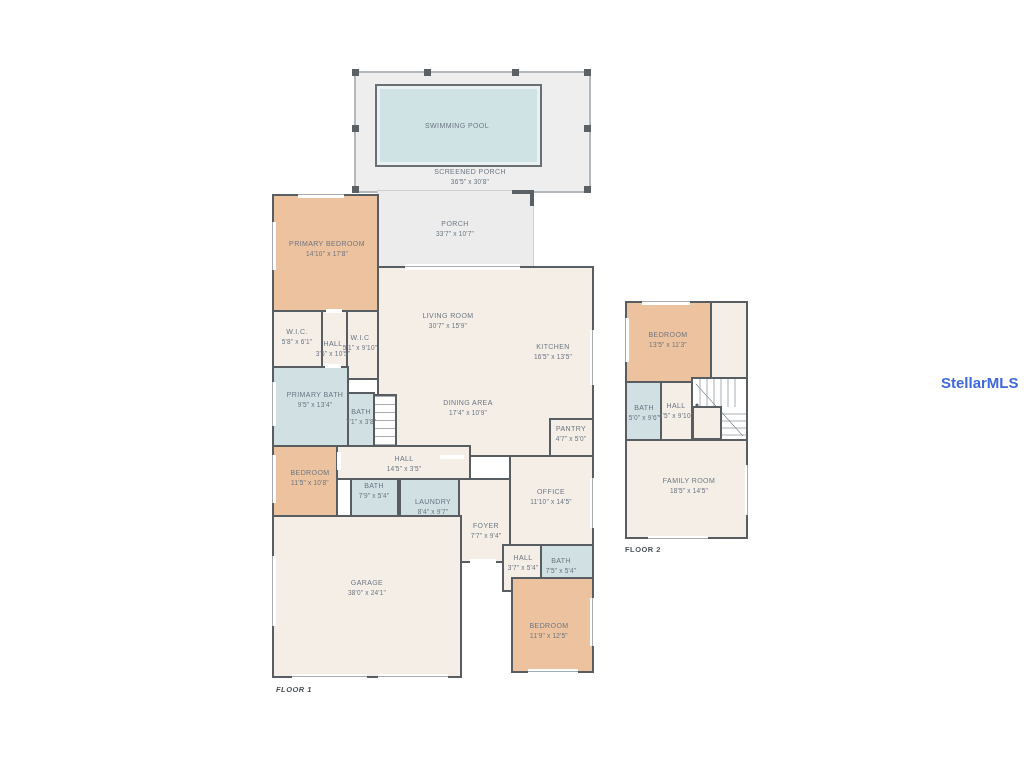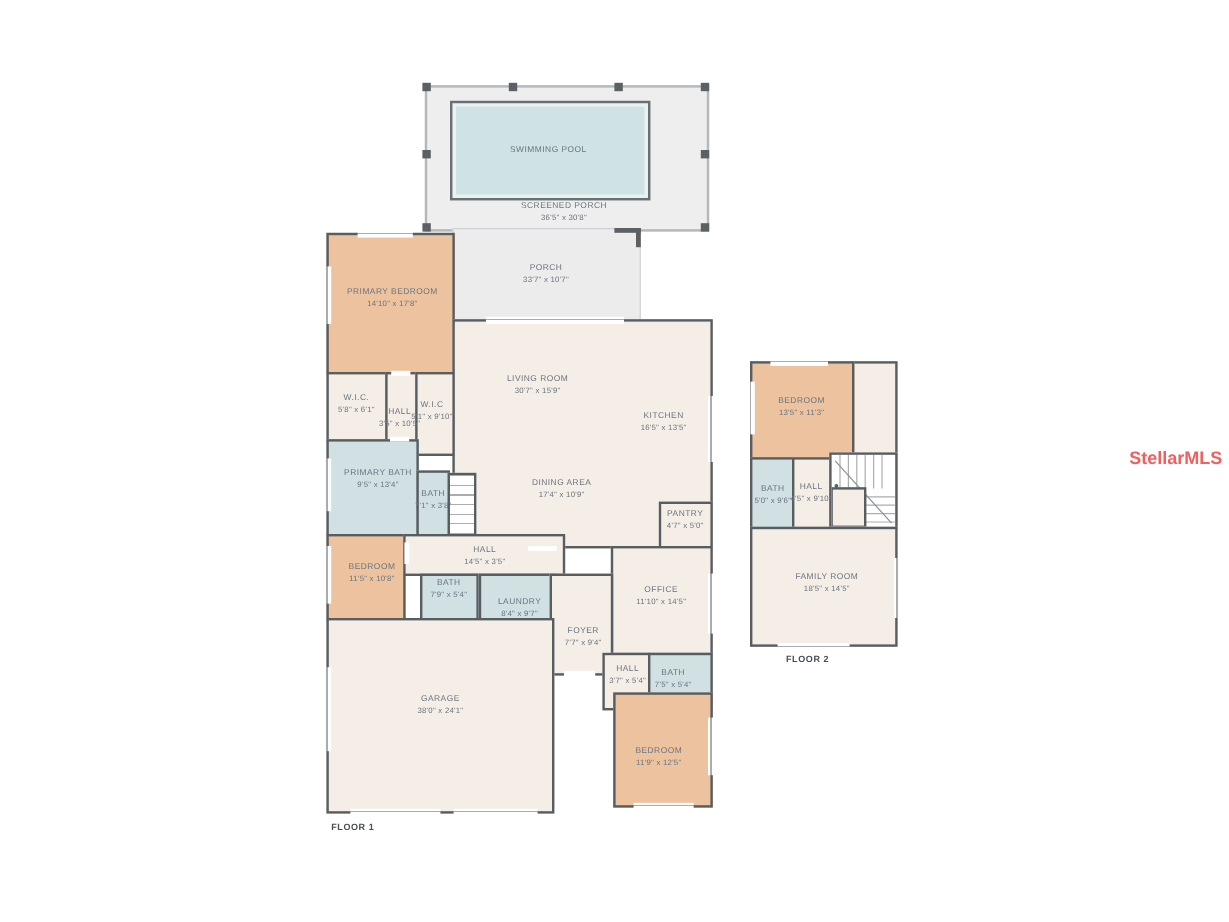--- a/index.html
+++ b/index.html
@@ -84,23 +84,23 @@
   #lbl-pantry{left:571px;top:434px;}     #lbl-bed2{left:310px;top:478px;}
   #lbl-hall2{left:404px;top:464px;}      #lbl-bath2{left:374px;top:491px;}
   #lbl-laundry{left:433px;top:507px;}    #lbl-office{left:551px;top:497px;}
   #lbl-foyer{left:486px;top:531px;}      #lbl-hall3{left:523px;top:563px;}
   #lbl-bath3{left:561px;top:566px;}      #lbl-garage{left:367px;top:588px;}
   #lbl-bed3{left:549px;top:631px;}
   #lbl-f2bed{left:668px;top:340px;}      #lbl-f2bath{left:644px;top:413px;}
   #lbl-f2hall{left:676px;top:411px;}     #lbl-f2family{left:689px;top:486px;}
 
   .caption{position:absolute;font-size:7.5px;font-weight:700;letter-spacing:.5px;color:#474e54;}
-  #cap-f1{left:276px;top:685px;} #cap-f2{left:625px;top:545px;margin-left:30px;}
-
-  #watermark{position:absolute;left:941px;top:374px;font-size:15px;color:#ef4444;opacity:.85;font-weight:600;}
+  #cap-f1{left:276px;top:685px;font-style:italic;} #cap-f2{left:625px;top:545px;}
+
+  #watermark{position:absolute;left:941px;top:374px;font-size:15px;color:#1d4ed8;opacity:.85;font-weight:600;}
   #disclaimer{position:absolute;left:0;top:735px;width:1024px;text-align:center;
     font-size:13.5px;letter-spacing:.6px;color:#c6c6c6;font-weight:600;}
 </style>
 </head>
 <body>
 
 <div id="canvas">
 
   <div class="room" id="r-screened"></div>
   <div class="post" id="post1"></div>

